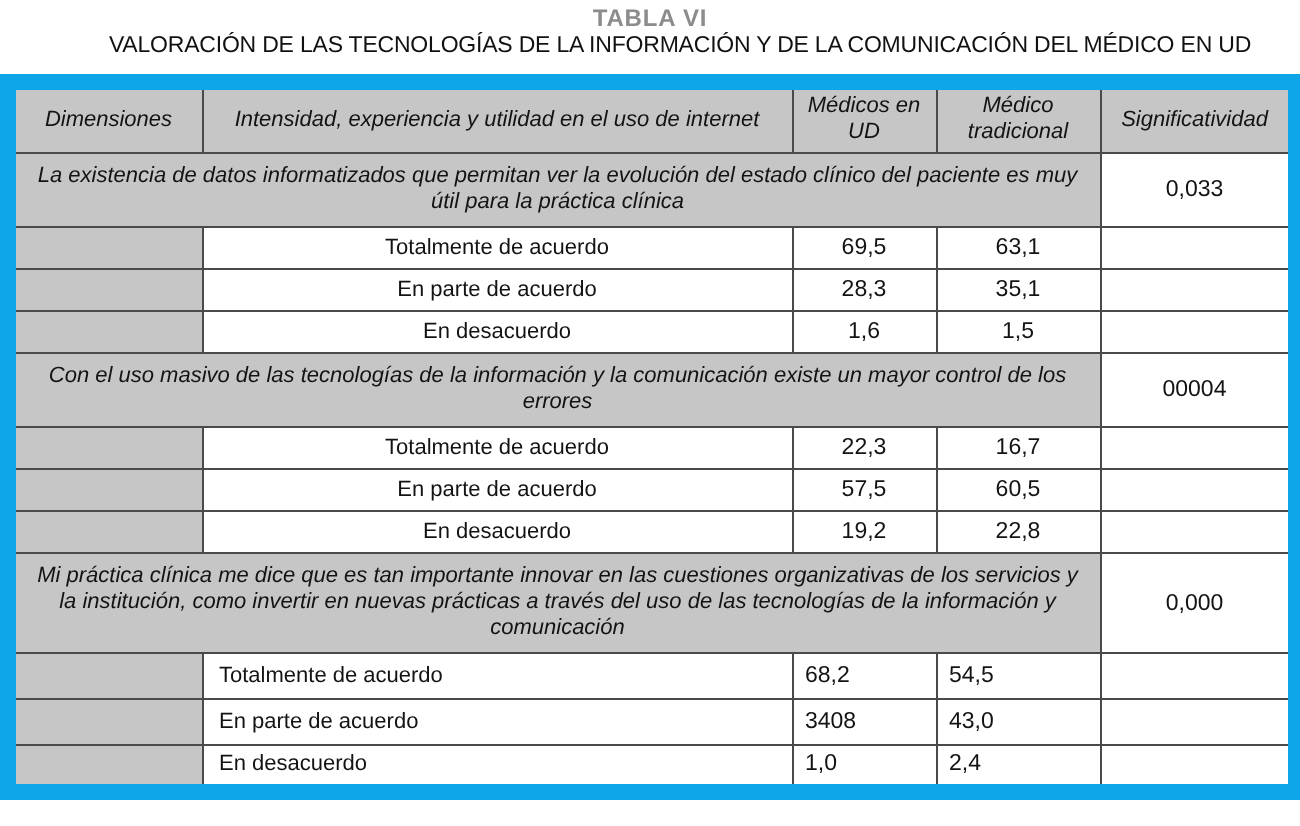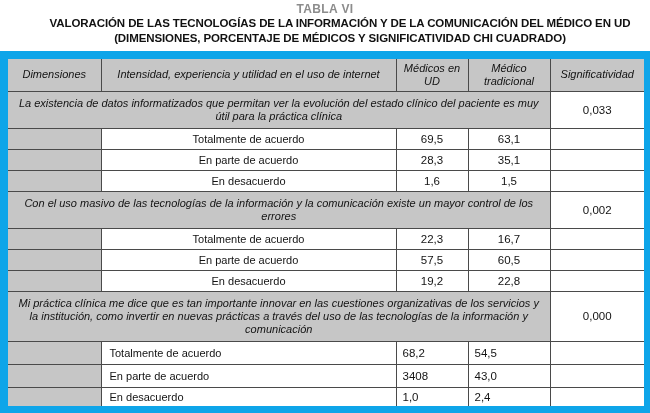--- a/index.html
+++ b/index.html
@@ -23,21 +23,21 @@
   }
   .title-kicker {
     font-size: 12px;
     font-weight: bold;
     color: #8c8c8c;
     letter-spacing: 0.4px;
     line-height: 14px;
   }
   .title-line {
     font-size: 11.5px;
-    font-weight: bold;
+    font-weight: normal;
     color: #111111;
     line-height: 14.5px;
     letter-spacing: -0.1px;
     padding-left: 30px;
   }
   
   table.val-table {
     border-collapse: collapse;
     table-layout: fixed;
     width: 644px;
@@ -103,21 +103,20 @@
   td.empty { background: #ffffff; }
 </style>
 </head>
 <body>
 
 <div class="page">
 
   <div class="title-block">
     <div class="title-kicker">TABLA VI</div>
     <div class="title-line">VALORACIÓN DE LAS TECNOLOGÍAS DE LA INFORMACIÓN Y DE LA COMUNICACIÓN DEL MÉDICO EN UD</div>
-    <div class="title-line">(DIMENSIONES, PORCENTAJE DE MÉDICOS Y SIGNIFICATIVIDAD CHI CUADRADO)</div>
   </div>
 
   <table class="val-table">
     <colgroup>
       <col class="c1">
         <col class="c2">
         <col class="c3">
         <col class="c4">
         <col class="c5">
     </colgroup>
@@ -152,21 +151,21 @@
     <tr class="h-row sec-center">
       <td class="spacer"></td>
       <td class="answer-label">En desacuerdo</td>
       <td class="num">1,6</td>
       <td class="num">1,5</td>
       <td class="empty"></td>
     </tr>
 
     <tr class="h-dim">
       <td class="statement" colspan="4">Con el uso masivo de las tecnologías de la información y la comunicación existe un mayor control de los errores</td>
-      <td class="sig-value">0,002</td>
+      <td class="sig-value">00004</td>
     </tr>
     <tr class="h-row sec-center">
       <td class="spacer"></td>
       <td class="answer-label">Totalmente de acuerdo</td>
       <td class="num">22,3</td>
       <td class="num">16,7</td>
       <td class="empty"></td>
     </tr>
     <tr class="h-row sec-center">
       <td class="spacer"></td>

